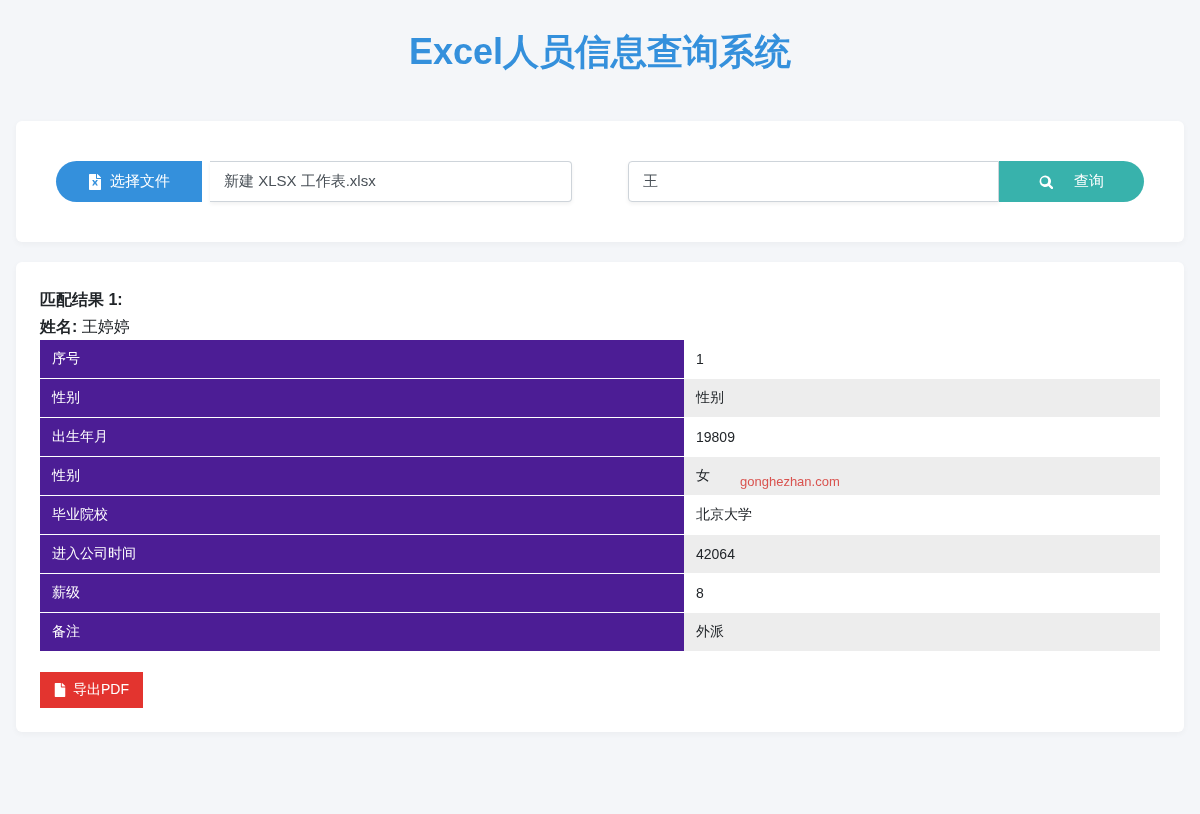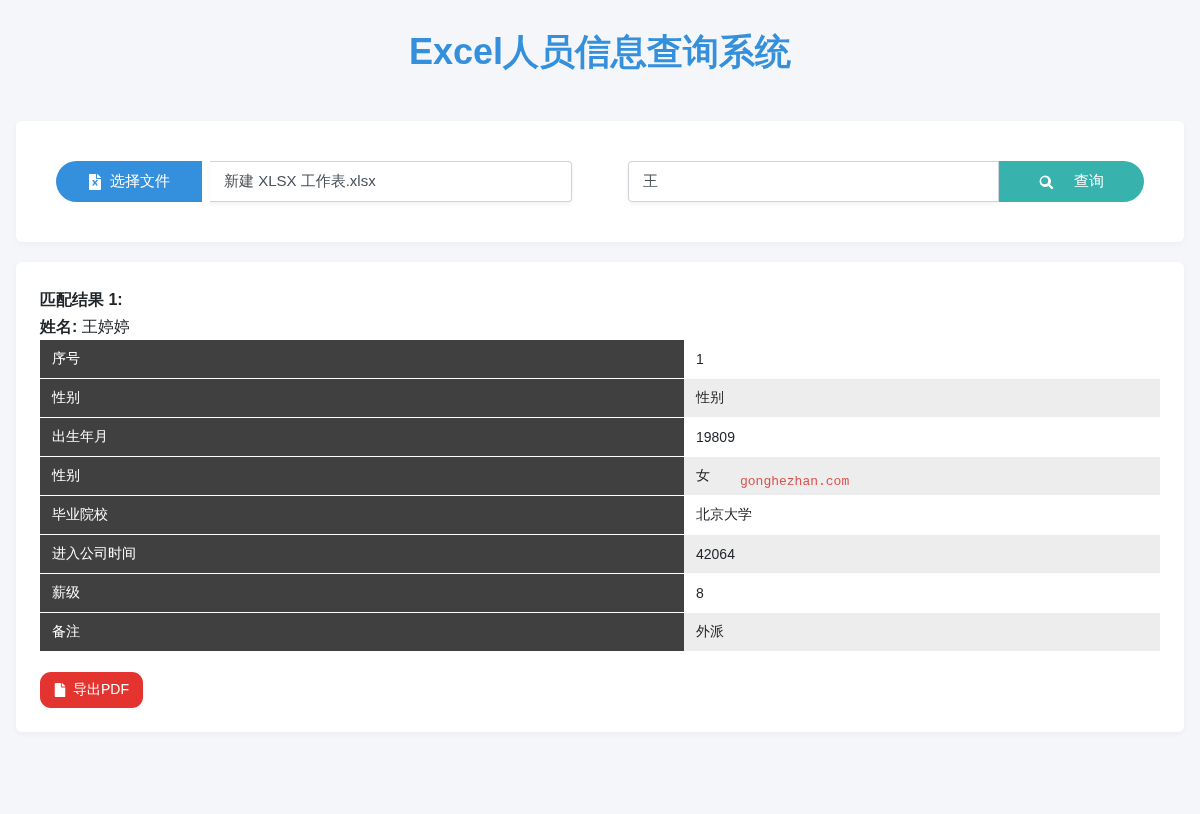--- a/index.html
+++ b/index.html
@@ -85,52 +85,52 @@
       width: 100%;
       border-collapse: collapse;
       table-layout: fixed;
     }
     table.info td {
       padding: 10px 12px;
       font-size: 14px;
       vertical-align: middle;
     }
     table.info tr td:first-child {
-      background: #404040;
+      background: #4c1d95;
       color: #fff;
       width: 57.5%;
       border-bottom: 1px solid #fff;
     }
     table.info tr td:last-child {
       color: #212529;
       border-bottom: 1px solid #fff;
     }
     table.info tr:nth-child(odd) td:last-child { background: #fff; }
     table.info tr:nth-child(even) td:last-child { background: #ededed; }
     .export-btn {
       margin-top: 20px;
       background: #e3342f;
       color: #fff;
       border: none;
       padding: 9px 14px;
-      border-radius: 11px;
+      border-radius: 0;
       font-size: 14px;
       cursor: pointer;
       display: inline-flex;
       align-items: center;
       gap: 7px;
     }
     .icon { display: inline-flex; }
     .watermark {
       position: absolute;
       color: #d9534f;
       font-size: 13px;
       left: 740px;
       top: 474px;
-      font-family: Liberation Mono, monospace;
+      font-family: Liberation Sans, sans-serif;
       pointer-events: none;
     }
     .wrap { position: relative; }
   </style>
 </head>
 <body>
 
 <div class="wrap">
   <h1 class="page-title">Excel人员信息查询系统</h1>
 

